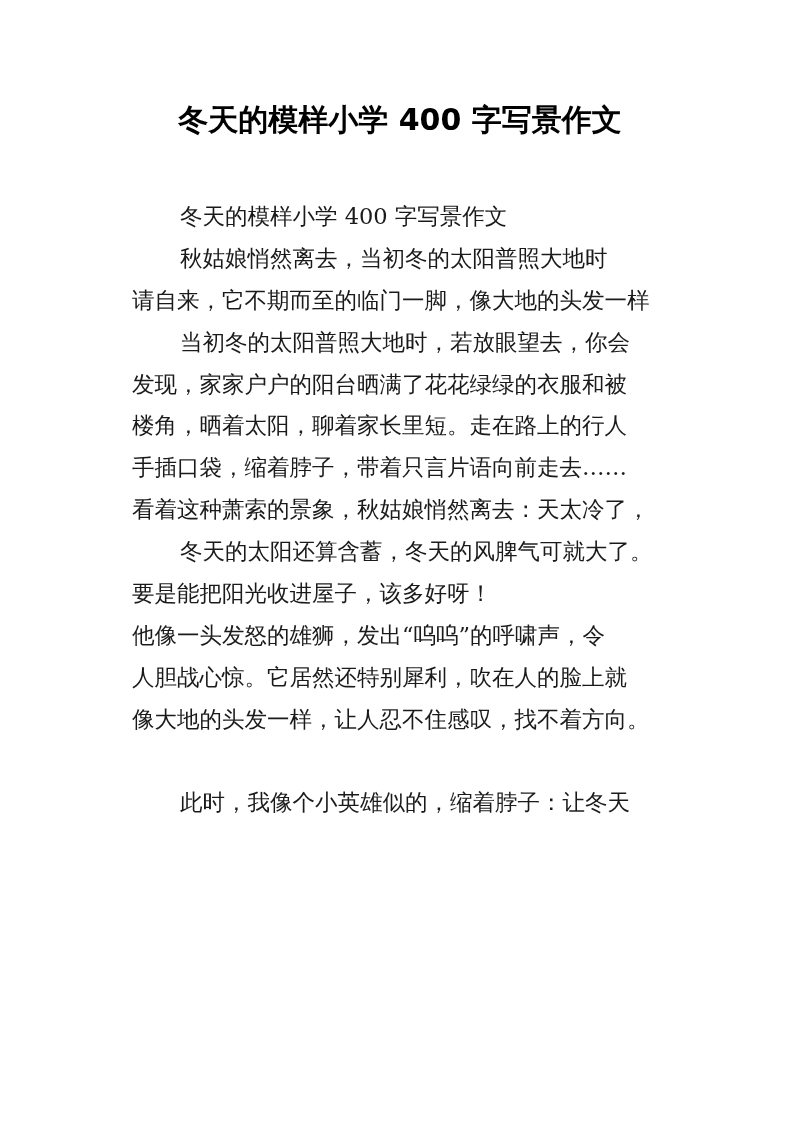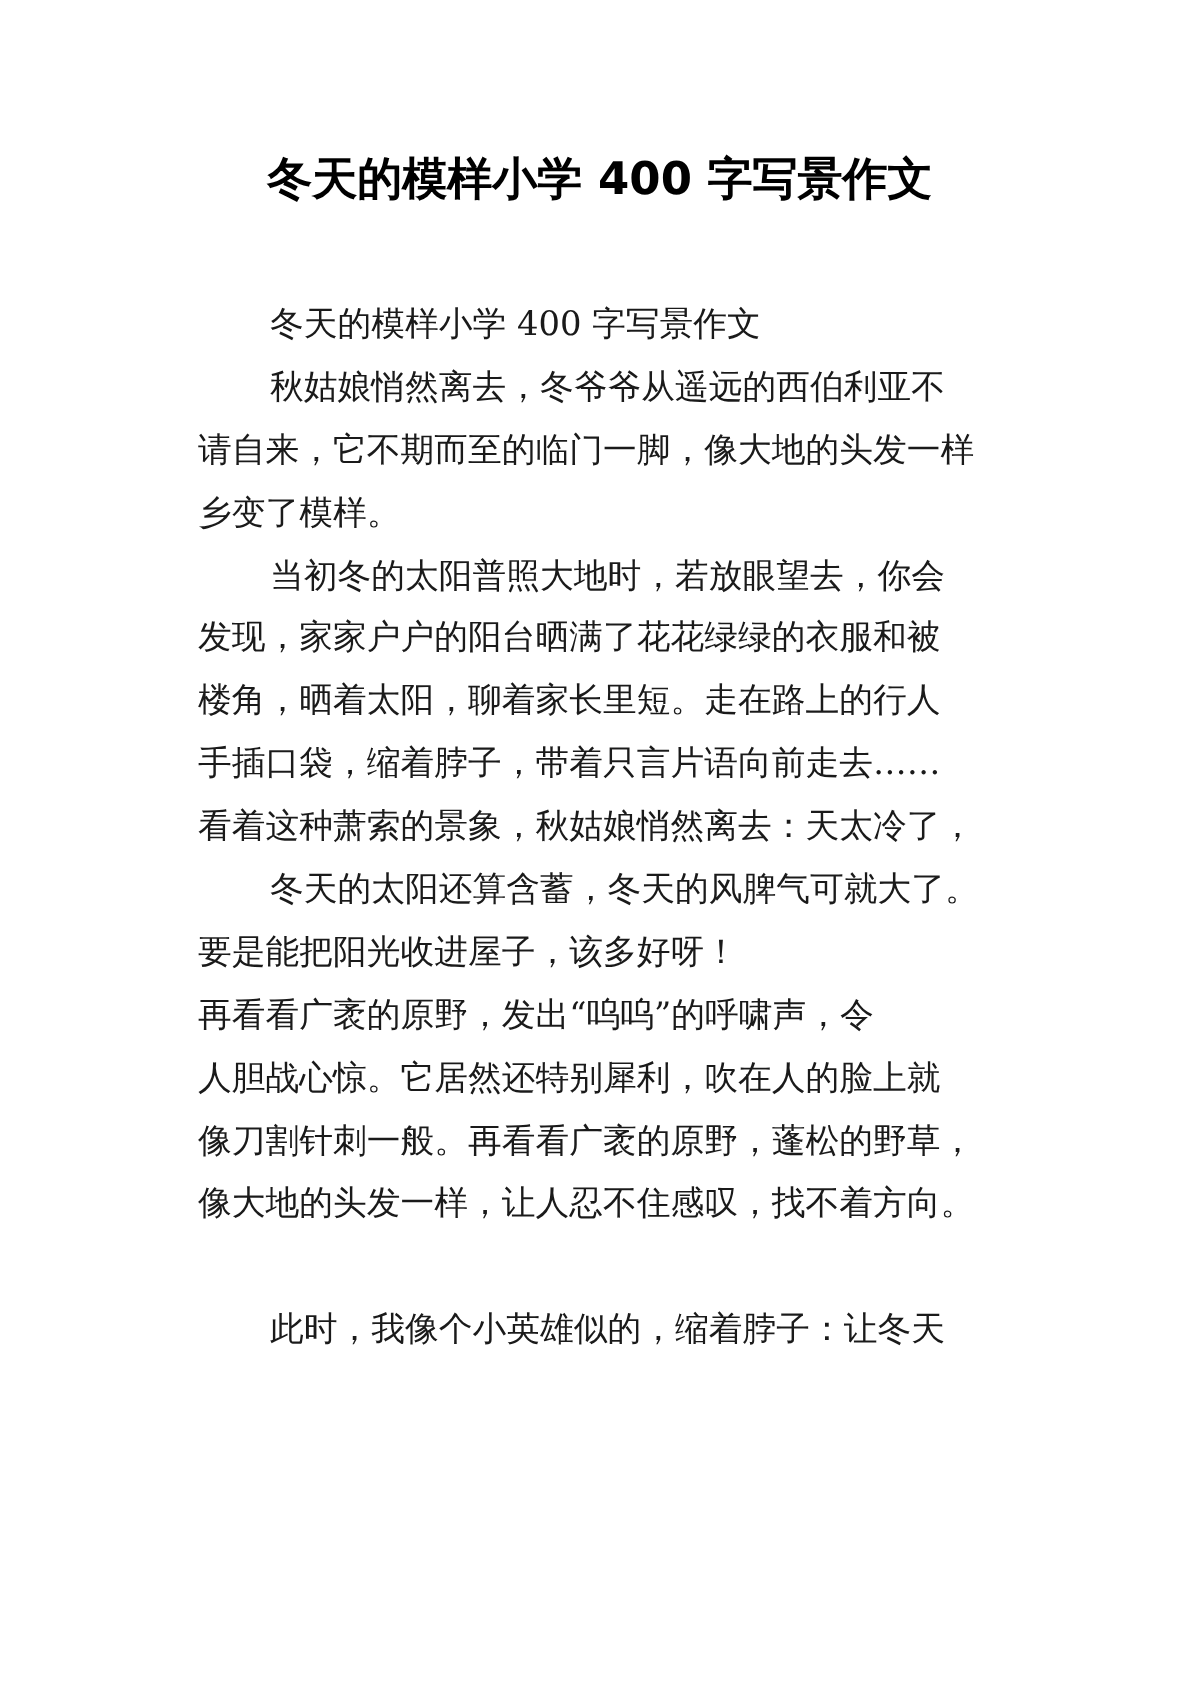--- a/index.html
+++ b/index.html
@@ -53,30 +53,28 @@
     .gap { height: 41.9px; display: block; }
   </style>
 </head>
 <body>
 
 <div class="page">
   <h1 class="title" style="margin:0;">冬天的模样小学 400 字写景作文</h1>
 
   <div class="body-text">
     <span class="line indent">冬天的模样小学 400 字写景作文</span>
-    <span class="line indent">秋姑娘悄然离去，冬爷爷从遥远的西伯利亚不</span>
+    <span class="line indent">秋姑娘悄然离去，当初冬的太阳普照大地时</span>
     <span class="line">请自来，它不期而至的临门一脚，像大地的头发一样</span>
-    <span class="line">乡变了模样。</span>
     <span class="line indent">当初冬的太阳普照大地时，若放眼望去，你会</span>
     <span class="line">发现，家家户户的阳台晒满了花花绿绿的衣服和被</span>
     <span class="line">楼角，晒着太阳，聊着家长里短。走在路上的行人</span>
     <span class="line">手插口袋，缩着脖子，带着只言片语向前走去……</span>
     <span class="line">看着这种萧索的景象，秋姑娘悄然离去：天太冷了，</span>
     <span class="line indent">冬天的太阳还算含蓄，冬天的风脾气可就大了。</span>
     <span class="line">要是能把阳光收进屋子，该多好呀！</span>
-    <span class="line">再看看广袤的原野，发出“呜呜”的呼啸声，令</span>
+    <span class="line">他像一头发怒的雄狮，发出“呜呜”的呼啸声，令</span>
     <span class="line">人胆战心惊。它居然还特别犀利，吹在人的脸上就</span>
-    <span class="line">像刀割针刺一般。再看看广袤的原野，蓬松的野草，</span>
     <span class="line">像大地的头发一样，让人忍不住感叹，找不着方向。</span>
     <span class="gap"></span>
     <span class="line indent">此时，我像个小英雄似的，缩着脖子：让冬天</span>
   </div>
 </div>
 
 </body></html>

